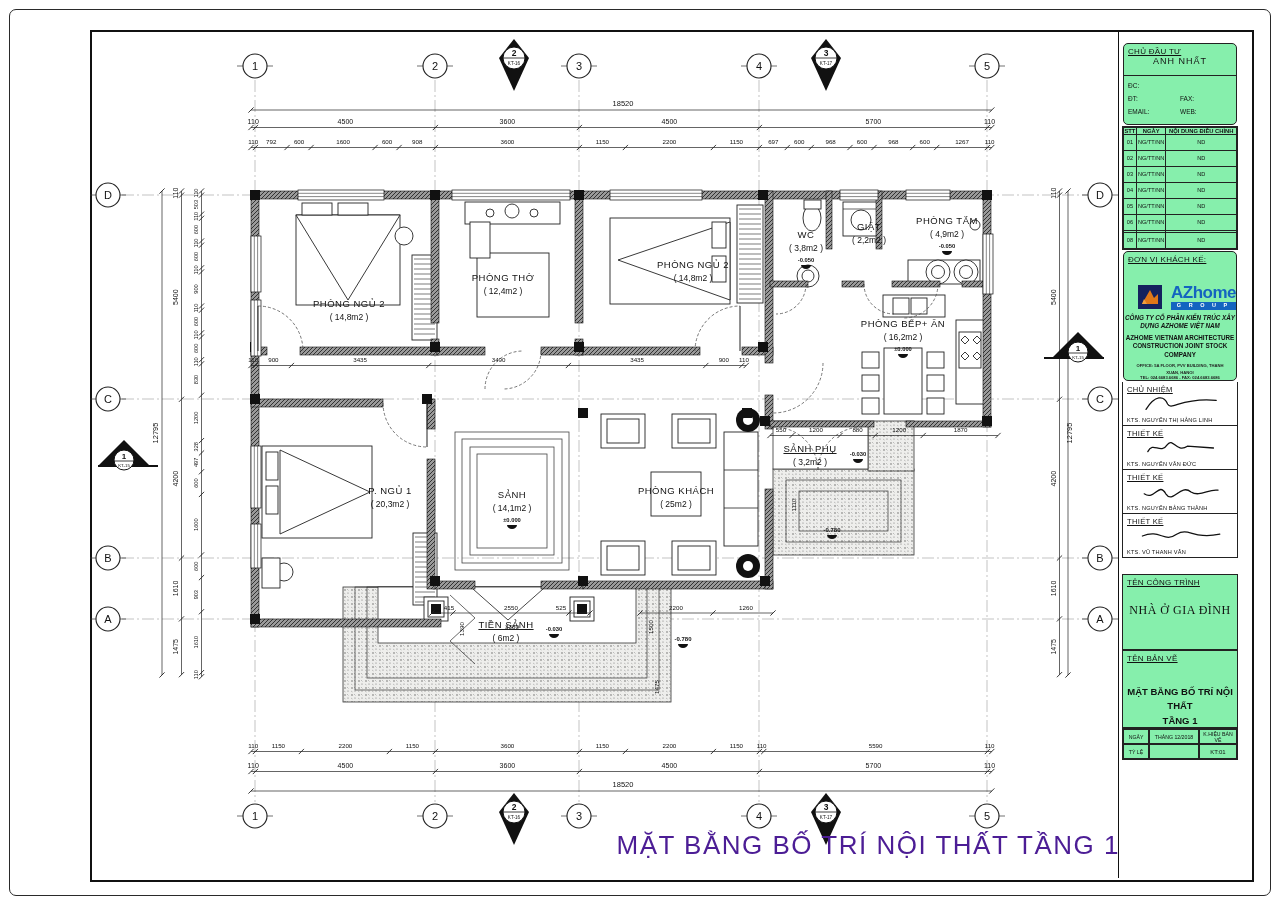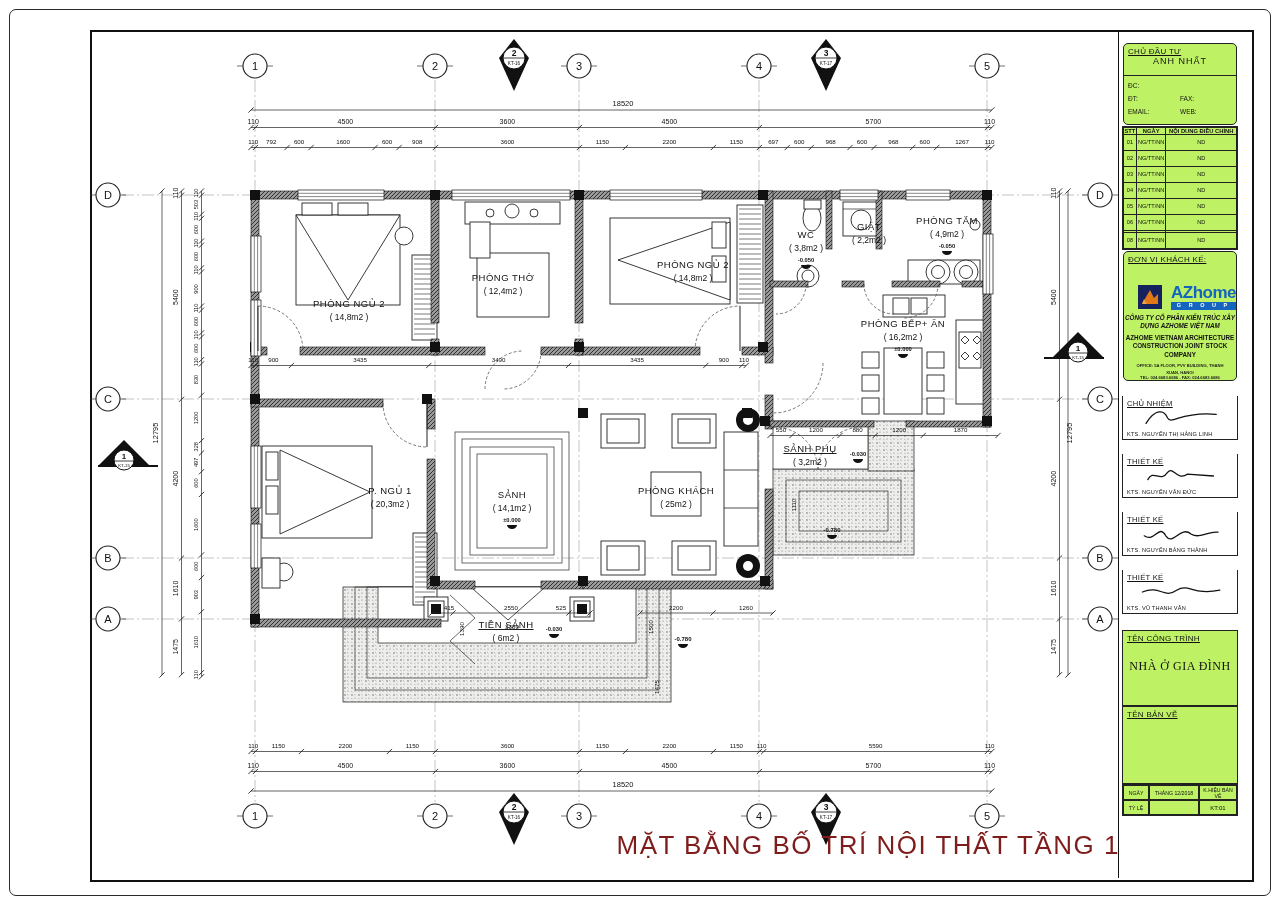--- a/index.html
+++ b/index.html
@@ -3,25 +3,25 @@
 <meta charset="utf-8">
 <style>
   html,body{margin:0;padding:0;background:#fff;width:1280px;height:905px;overflow:hidden;
     font-family:"Liberation Sans",sans-serif;color:#111;}
   #page-border{position:absolute;left:9px;top:9px;width:1260px;height:885px;
     border:1.5px solid #2a2a2a;border-radius:7px;}
   #sheet-frame{position:absolute;left:90px;top:30px;width:1160px;height:848px;border:2px solid #111;}
   #tb-divider{position:absolute;left:1118px;top:30px;height:848px;border-left:1.3px solid #111;}
   #plan-svg{position:absolute;left:0;top:0;}
   #main-title{position:absolute;left:500px;top:830px;width:620px;text-align:right;
-    font-size:26px;letter-spacing:1.5px;color:#7f1d1d;}
+    font-size:26px;letter-spacing:1.5px;color:#4c1d95;}
   
   #titleblock{position:absolute;left:1122px;top:42px;width:116px;height:830px;
     display:flex;flex-direction:column;font-size:7px;}
-  .tbox{border:1.2px solid #222;background:#bef264;box-sizing:border-box;overflow:hidden;}
+  .tbox{border:1.2px solid #222;background:#86efac;box-sizing:border-box;overflow:hidden;}
   .rounded{border-radius:5px;margin:1px;}
   .ulabel{font-size:8px;text-decoration:underline;padding:3px 0 0 4px;letter-spacing:.3px;}
   .center{text-align:center;}
   #investor-box{height:82px;}
   #investor-name{font-size:9px;letter-spacing:1px;}
   .fields{border-top:1px solid #222;margin-top:9px;padding:3px 4px;line-height:2.0;font-size:6.5px;}
   .frow{display:flex;}
   .frow span{flex:1;}
   #rev-table{height:124px;}
   #rev-table table{border-collapse:collapse;width:100%;height:100%;}
@@ -32,21 +32,21 @@
   #logo-icon{width:24px;height:24px;background:#15225e;position:relative;flex:0 0 auto;}
   #logo-icon svg{position:absolute;left:0;top:0;}
   #logo-text{line-height:1;}
   #logo-az{font-size:17px;font-weight:bold;color:#1464c0;letter-spacing:-.5px;}
   #logo-group{background:#1464c0;color:#fff;font-size:5.5px;letter-spacing:3px;text-align:center;
     padding:1px 2px;margin-top:1px;font-weight:bold;}
   .co-vn{font-size:6.3px;font-weight:bold;font-style:italic;text-align:center;line-height:1.35;margin-top:4px;}
   .co-en{font-size:6.3px;font-weight:bold;text-align:center;line-height:1.35;margin-top:3px;}
   .fine{font-size:4.6px;text-align:center;line-height:1.45;margin-top:3px;color:#222;
     font-weight:bold;transform:scale(.9);}
-  .sig-block{height:43px;border:1.2px solid #222;border-top:none;position:relative;margin-top:14px;}
+  .sig-block{height:43px;border:1.2px solid #222;border-top:none;position:relative;}
   .sig-name{font-size:5.6px;position:absolute;left:4px;bottom:2px;letter-spacing:.2px;}
   .sig-squiggle{position:absolute;left:14px;top:10px;}
   #project-box{height:76px;margin-top:16px;}
   #project-name{font-size:12px;margin-top:16px;letter-spacing:.5px;font-family:Liberation Serif, serif;}
   #dossier-box{height:50px;}
   #dossier-value{font-size:6.3px;margin-top:8px;}
   #drawing-box{height:78px;}
   #drawing-name{font-size:9.5px;font-weight:bold;margin-top:22px;line-height:1.5;}
   #footer-box{height:32px;display:grid;grid-template-columns:26px 1fr 38px;grid-template-rows:1fr 1fr;}
   #footer-box div{border:.6px solid #222;display:flex;align-items:center;justify-content:center;
@@ -799,20 +799,24 @@
     </div>
 
   <div class="tbox" id="project-box">
     <div class="ulabel">TÊN CÔNG TRÌNH</div>
     <div class="center" id="project-name">NHÀ Ở GIA ĐÌNH</div>
   </div>
 
 
   <div class="tbox" id="drawing-box">
     <div class="ulabel">TÊN BẢN VẼ</div>
+    <div class="center" id="drawing-name">
+      <div>MẶT BẰNG BỐ TRÍ NỘI THẤT</div>
+      <div>TẦNG 1</div>
+    </div>
   </div>
 
   <div class="tbox" id="footer-box">
     <div>NGÀY</div>
     <div>THÁNG 12/2018</div>
     <div>K.HIỆU BẢN VẼ</div>
     <div>TỶ LỆ</div>
     <div></div>
     <div class="fb-code">KT:01</div>
   </div>

